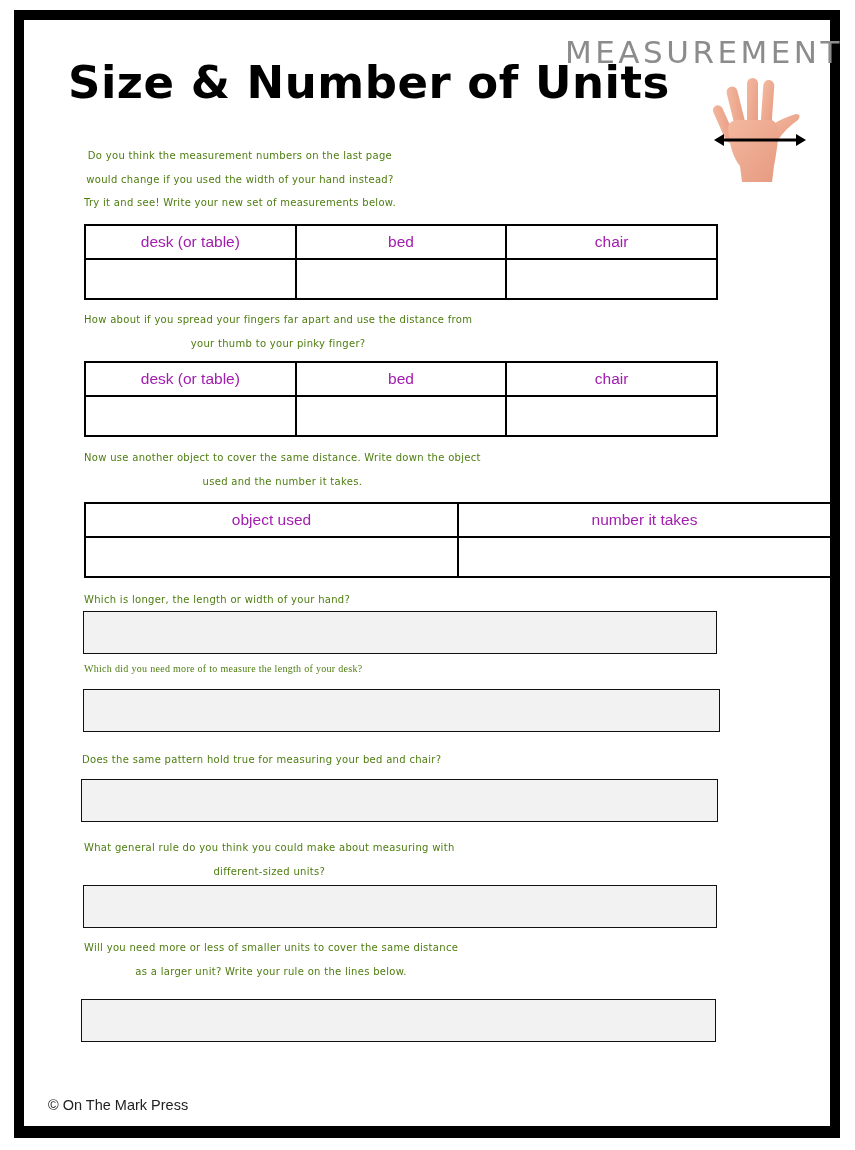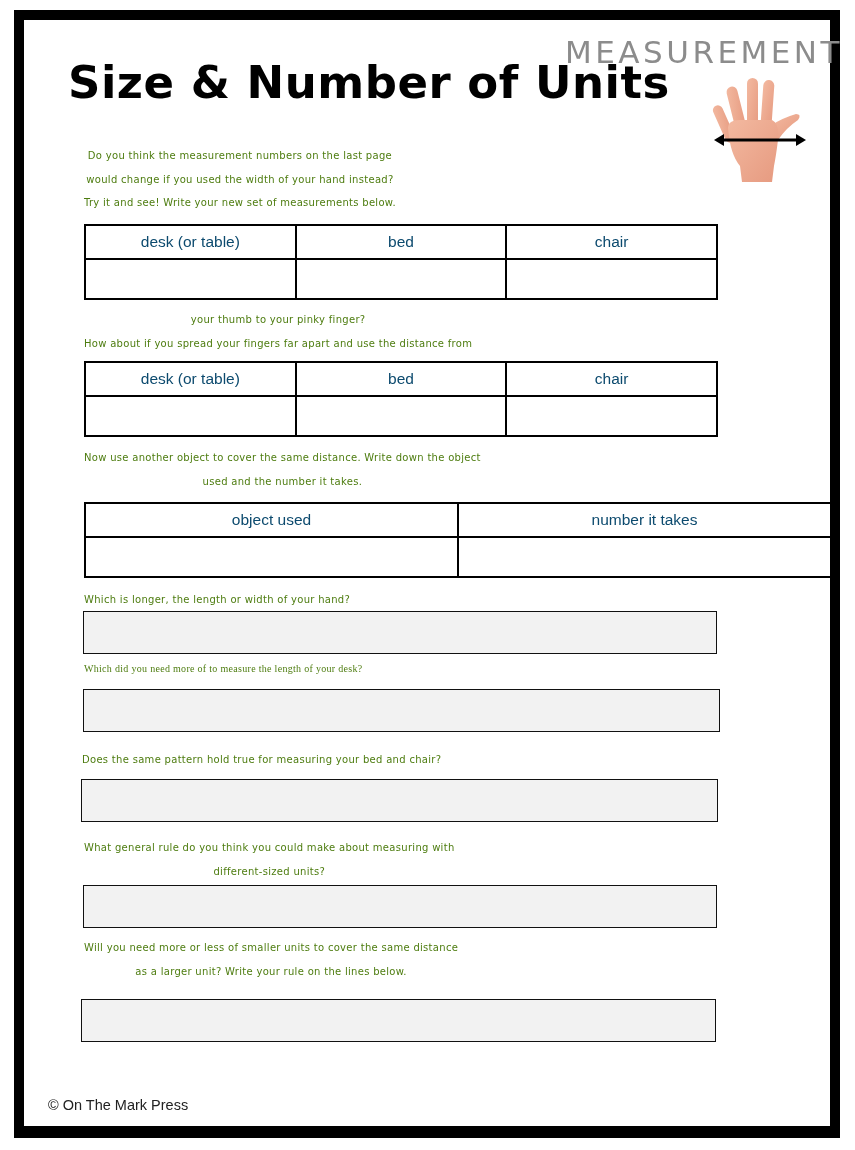--- a/index.html
+++ b/index.html
@@ -3,21 +3,21 @@
 <meta charset="utf-8">
 <style>
   html, body { margin: 0; padding: 0; background: #ffffff; }
   body { width: 855px; height: 1150px; position: relative; overflow: hidden; font-family: "DejaVu Sans", sans-serif; }
   .frame { position: absolute; left: 14px; top: 10px; width: 826px; height: 1128px; box-sizing: border-box; border-left: 10px solid #000; border-top: 10px solid #000; border-right: 10px solid #000; border-bottom: 12px solid #000; background: #fff; }
   .abs { position: absolute; }
   .category { left: 565px; top: 34px; font-family: "DejaVu Sans", sans-serif; font-size: 31px; letter-spacing: 3.5px; color: #8c8c8c; }
   .title { left: 68px; top: 56px; font-family: "DejaVu Sans", sans-serif; font-weight: bold; font-size: 45px; color: #000; letter-spacing: 0.5px; }
   .q { left: 84px; font-size: 10px; line-height: 23.5px; color: #4d7c0f; letter-spacing: 0.3px; text-align: center; }
   table.grid { position: absolute; border-collapse: collapse; table-layout: fixed; }
-  table.grid td { border: 2px solid #000; font-family: "Liberation Sans", sans-serif; font-size: 15.5px; text-align: center; color: #0c4a6e; padding: 0; }
+  table.grid td { border: 2px solid #000; font-family: "Liberation Sans", sans-serif; font-size: 15.5px; text-align: center; color: #a21caf; padding: 0; }
   table.grid td.thin { border-left-width: 1px; border-right-width: 1px; }
   .answer { position: absolute; background: #f2f2f2; border: 1.5px solid #111; box-sizing: border-box; }
   .copyright { left: 48px; top: 1097px; font-family: "Liberation Sans", sans-serif; font-size: 14.5px; color: #222; }
   .hand { left: 712px; top: 74px; width: 96px; height: 110px; }
 </style>
 </head>
 <body>
 
 <div class="frame"></div>
 
@@ -59,22 +59,22 @@
   </tr>
   <tr style="height:40px;">
     <td></td>
     <td class="thin"></td>
     <td></td>
   </tr>
 </tbody>
   </table>
 
 <div class="abs q" style="top:308px;">
+  <div>How about if you spread your fingers far apart and use the distance from</div>
   <div>your thumb to your pinky finger?</div>
-  <div>How about if you spread your fingers far apart and use the distance from</div>
 </div>
 
 <table class="grid" style="left:84px; top:361px; width:634px;">
   <tbody>
       <tr style="height:34px;">
     <td>desk (or table)</td>
     <td class="thin">bed</td>
     <td>chair</td>
   </tr>
   <tr style="height:40px;">

